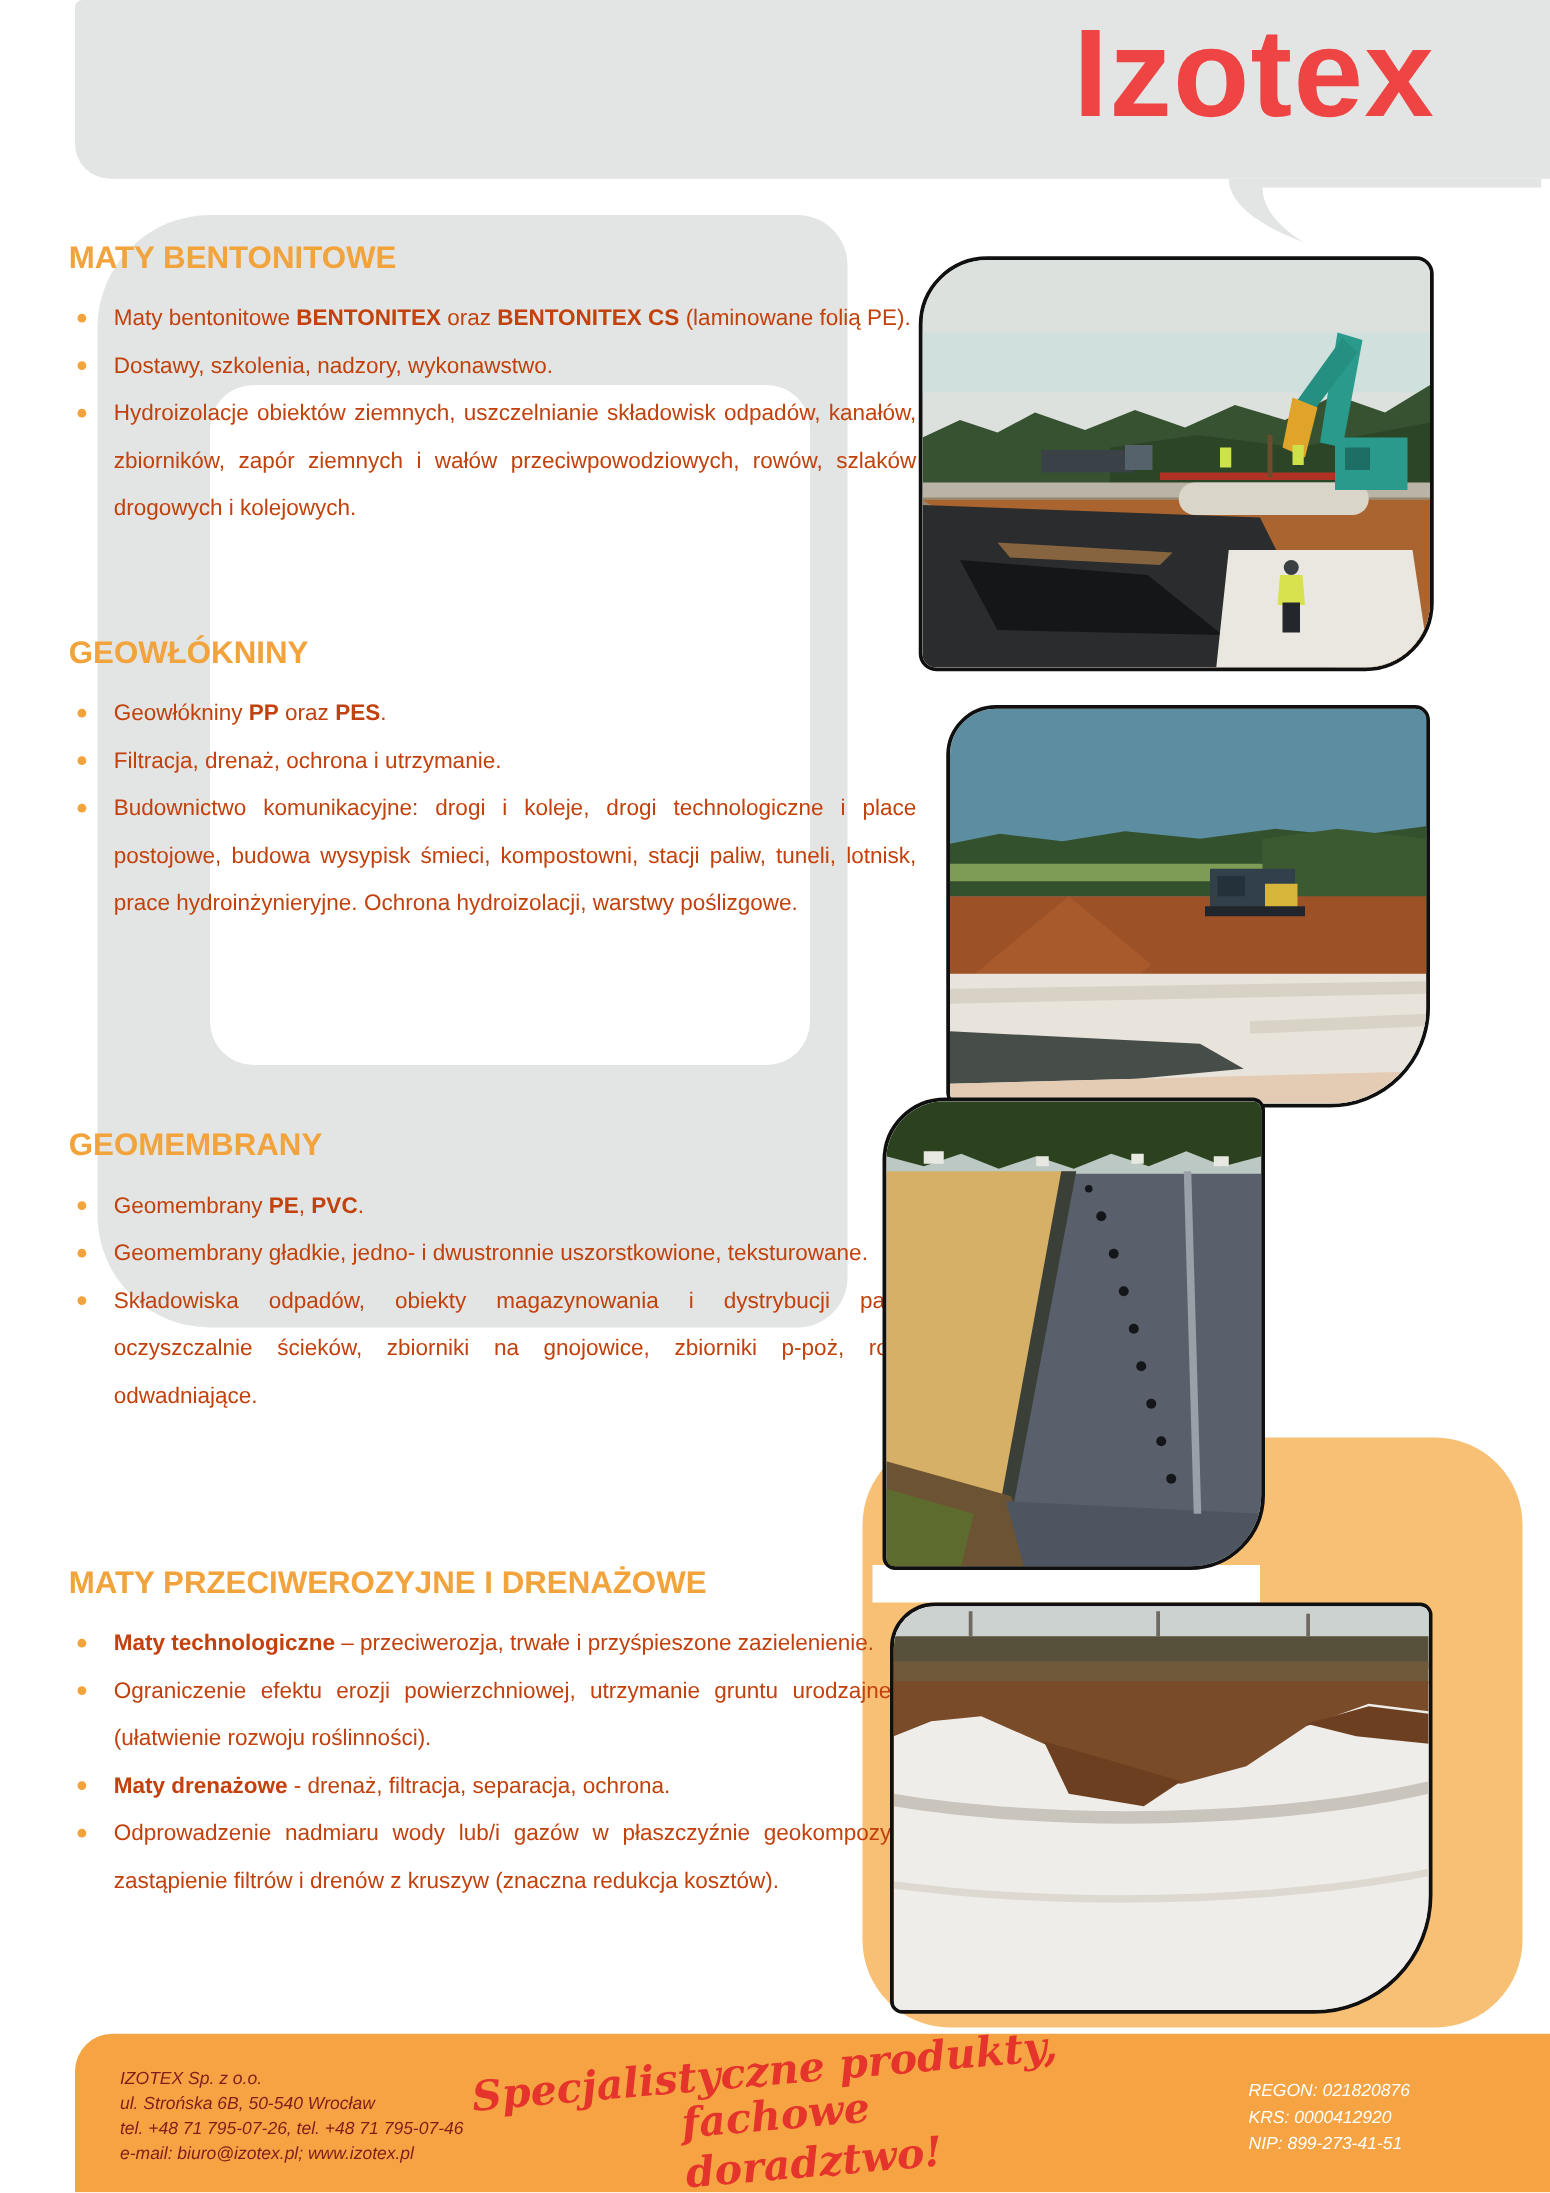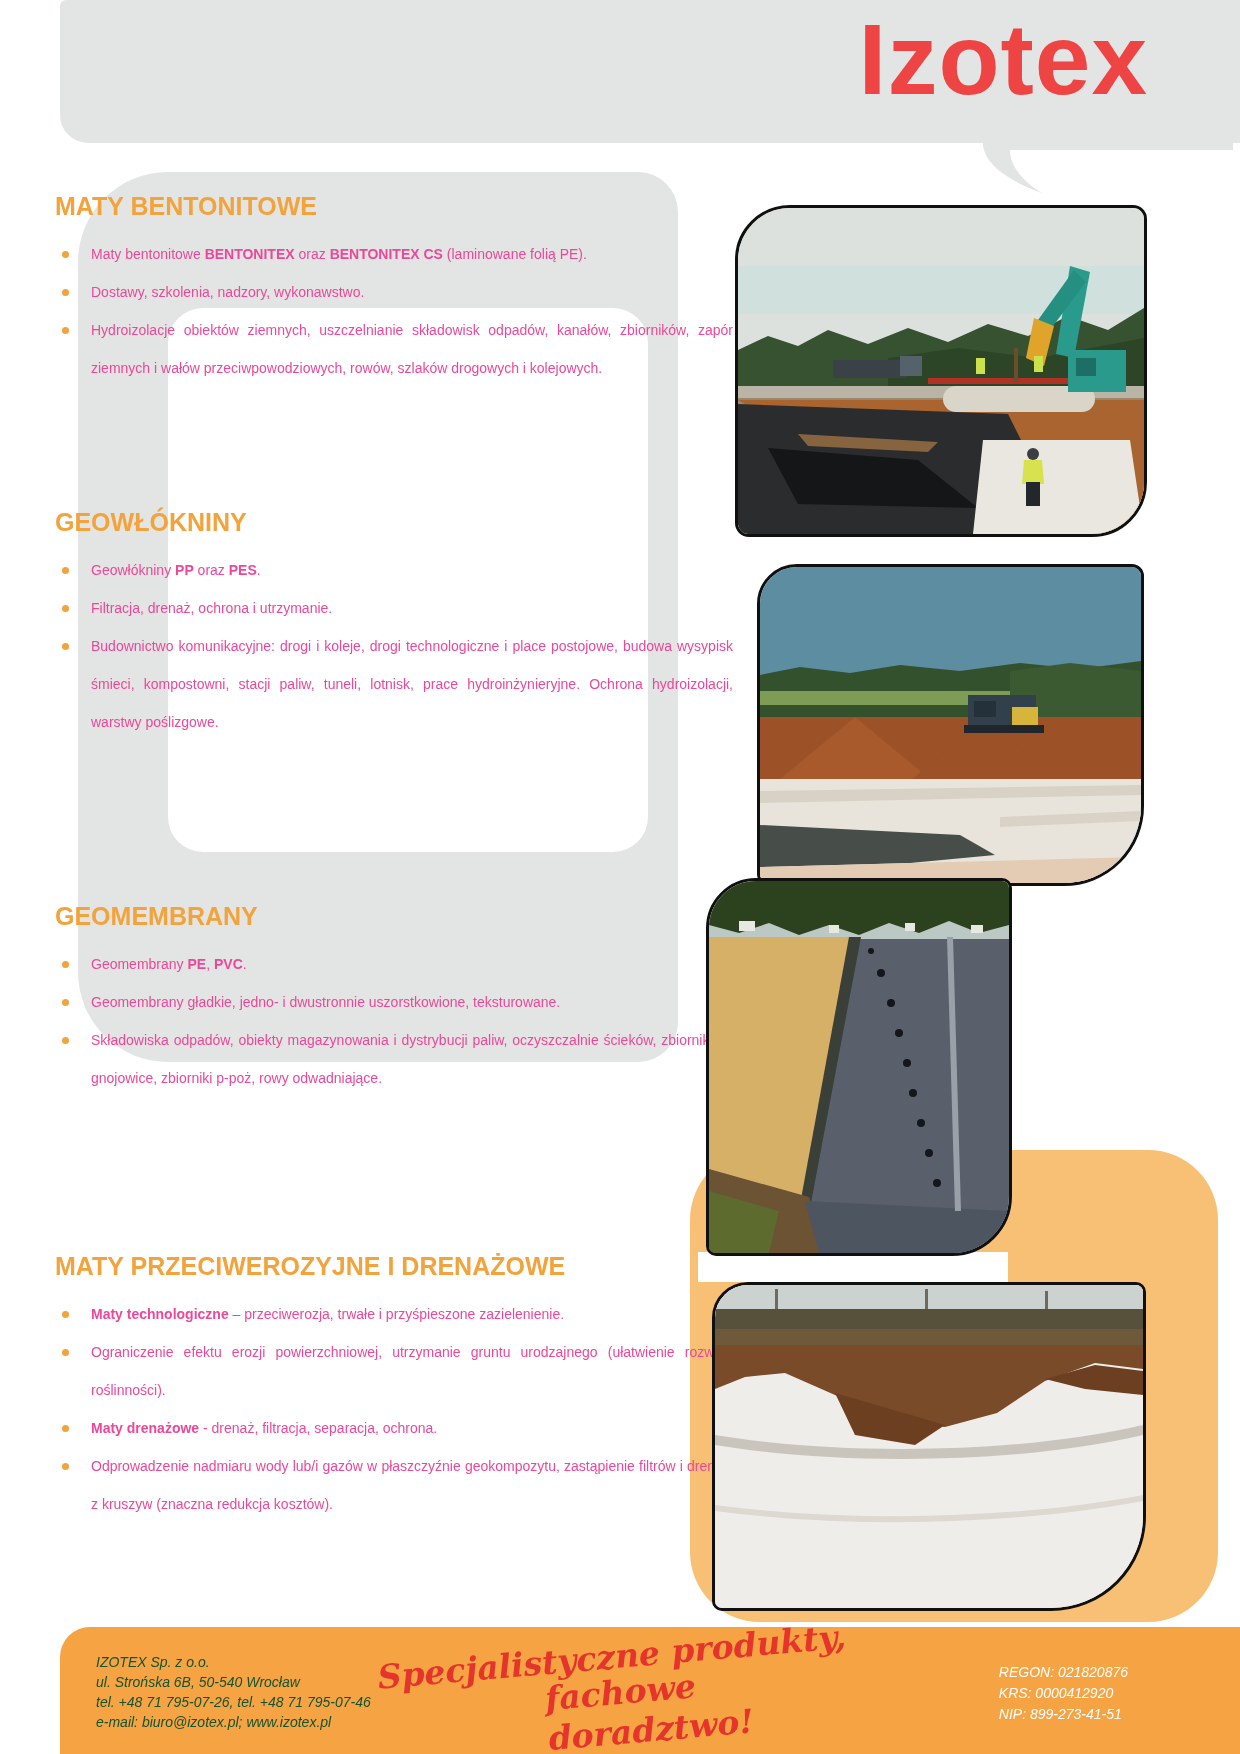--- a/index.html
+++ b/index.html
@@ -24,39 +24,39 @@
   
   .page-title{position:absolute;left:88px;top:78px;font-size:37px;font-weight:bold;
               letter-spacing:0.5px;color:#189cd8;}
   .logo{position:absolute;right:92px;top:2px;font-size:100px;font-weight:bold;
         color:#ef4444;letter-spacing:1px;}
 
   
   .section{position:absolute;left:55px;width:678px;}
   .section h2{margin:0 0 14px 0;font-size:25px;font-weight:bold;color:#f2a33c;letter-spacing:0;}
   .section ul{margin:0;padding:0;list-style:none;}
-  .section li{position:relative;padding-left:36px;font-size:14px;line-height:38px;
-              color:#ec4899;text-align:justify;}
+  .section li{position:relative;padding-left:36px;font-size:18px;line-height:38px;
+              color:#c2410c;text-align:justify;}
   .section li::before{content:"";position:absolute;left:7px;top:16px;width:7px;height:7px;
               border-radius:50%;background:#f2a33c;}
   .section li .bold{font-weight:bold;}
   #section-1{top:192px;} #section-2{top:508px;} #section-3{top:902px;} #section-4{top:1252px;}
 
   
   .photo{position:absolute;border:3px solid #101010;overflow:hidden;background:#cfd4d2;}
   .photo svg{display:block;}
   #photo-1{left:735px;top:205px;width:406px;height:326px;border-radius:55px 14px 55px 14px;}
   #photo-2{left:757px;top:564px;width:381px;height:316px;border-radius:40px 12px 80px 12px;}
   #photo-3{left:706px;top:878px;width:300px;height:372px;border-radius:50px 10px 60px 10px;}
   #photo-4{left:712px;top:1282px;width:428px;height:323px;border-radius:36px 10px 95px 10px;}
 
   
   .footer-bar{position:absolute;left:60px;top:1627px;width:1180px;height:127px;
               background:#f6a443;border-radius:30px 0 0 0;}
-  .footer-company{position:absolute;left:36px;top:25px;color:#14532d;font-style:italic;
+  .footer-company{position:absolute;left:36px;top:25px;color:#7f1d1d;font-style:italic;
               font-size:14px;line-height:20px;}
   .footer-registry{position:absolute;right:112px;top:35px;color:#ffffff;font-style:italic;
               font-size:14px;line-height:21px;}
   .footer-slogan{position:absolute;left:320px;top:8px;width:520px;color:#e5342b;
               transform:rotate(-5deg);font-family:"DejaVu Serif",serif;
               font-style:italic;font-weight:bold;}
   .slogan-line1{font-size:33px;line-height:40px;}
   .slogan-line2{font-size:33px;line-height:40px;margin-left:165px;margin-top:-4px;}
 </style>
 </head>

